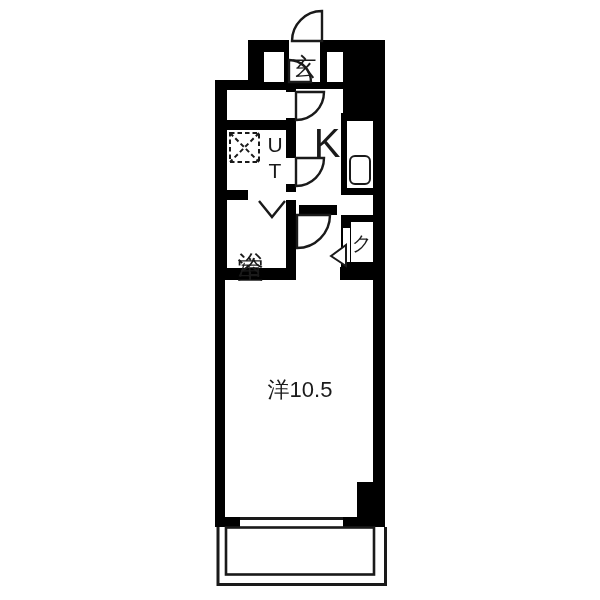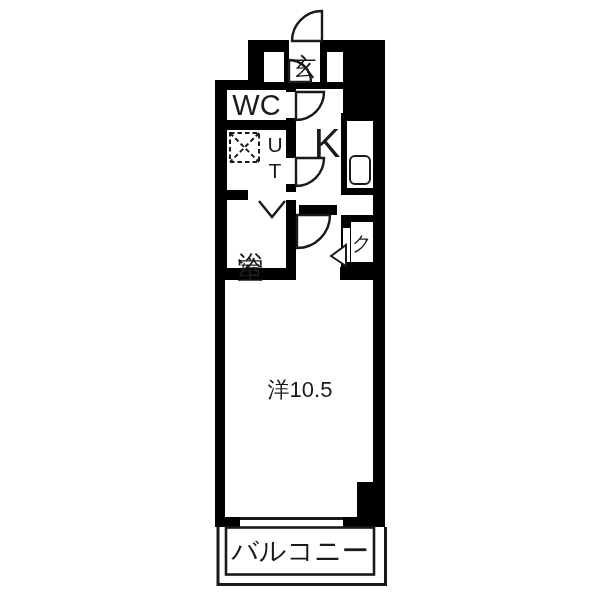--- a/index.html
+++ b/index.html
@@ -93,20 +93,18 @@
       <line x1="259" y1="133" x2="230" y2="162"></line>
     </g>
 
     <line x1="240" y1="518.5" x2="343" y2="518.5" stroke="#1a1a1a" stroke-width="3"></line>
 
     <path d="M218,527 L218,584.5 L385.5,584.5 L385.5,527" fill="none" stroke="#1a1a1a" stroke-width="3"></path>
     <rect x="226" y="527.5" width="148" height="47" fill="#ffffff" stroke="#1a1a1a" stroke-width="2.6"></rect>
   </svg>
 
   <div class="lbl lbl-genkan">玄</div>
-  <div class="lbl lbl-wc">WC</div>
   <div class="lbl lbl-ut vert">UT</div>
   <div class="lbl lbl-k">K</div>
   <div class="lbl lbl-bath vert">浴室</div>
   <div class="lbl lbl-closet">ク</div>
   <div class="lbl lbl-main">洋10.5</div>
-  <div class="lbl lbl-balcony">バルコニー</div>
 </div>
 
 </body></html>

